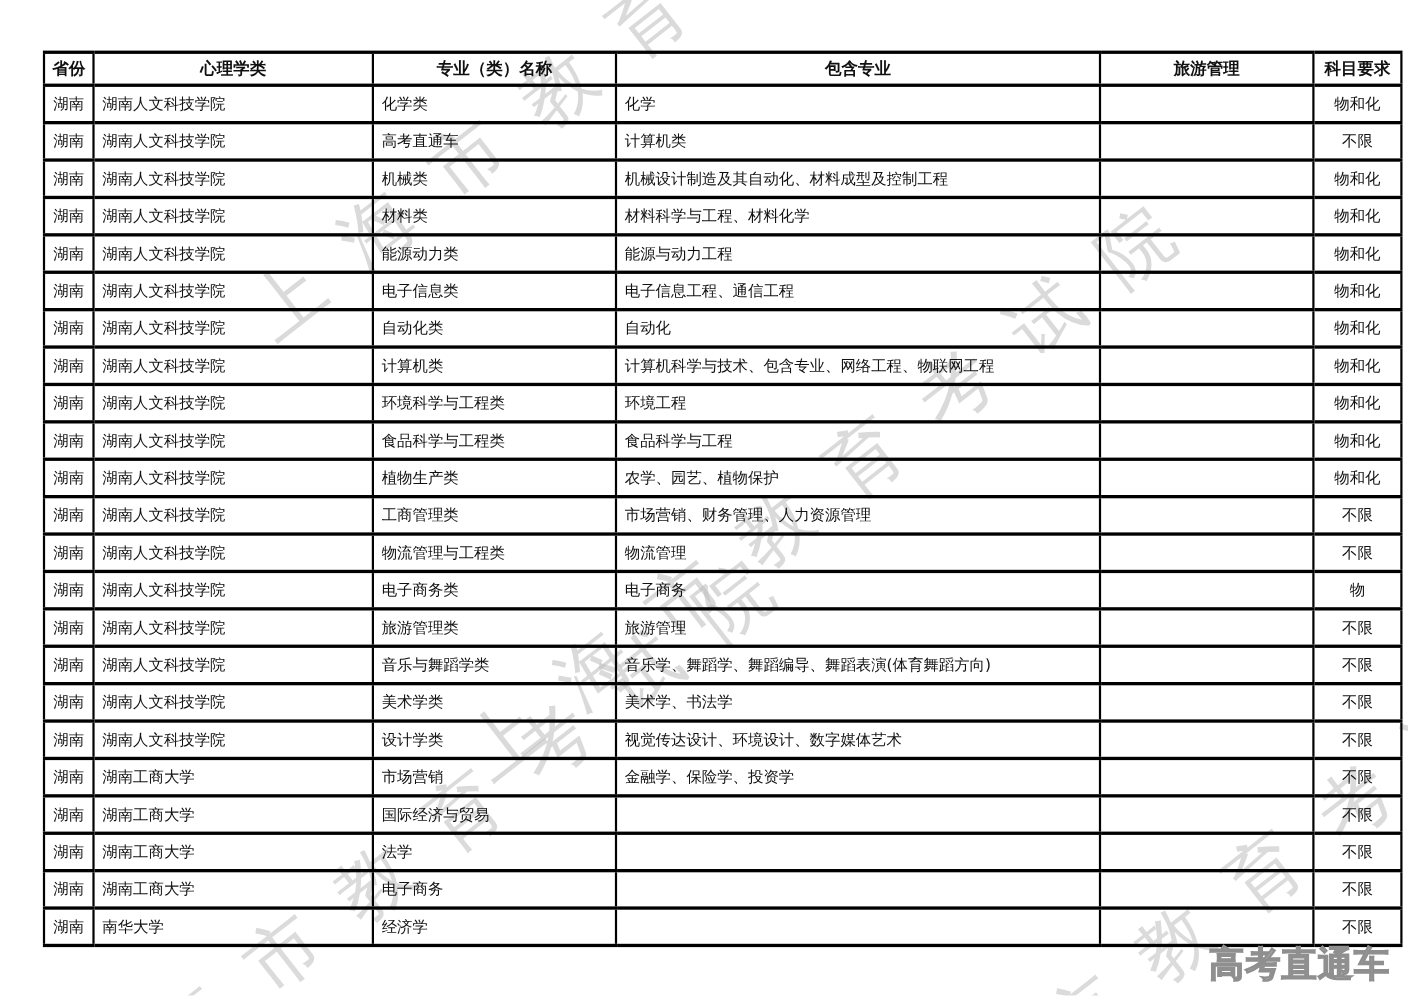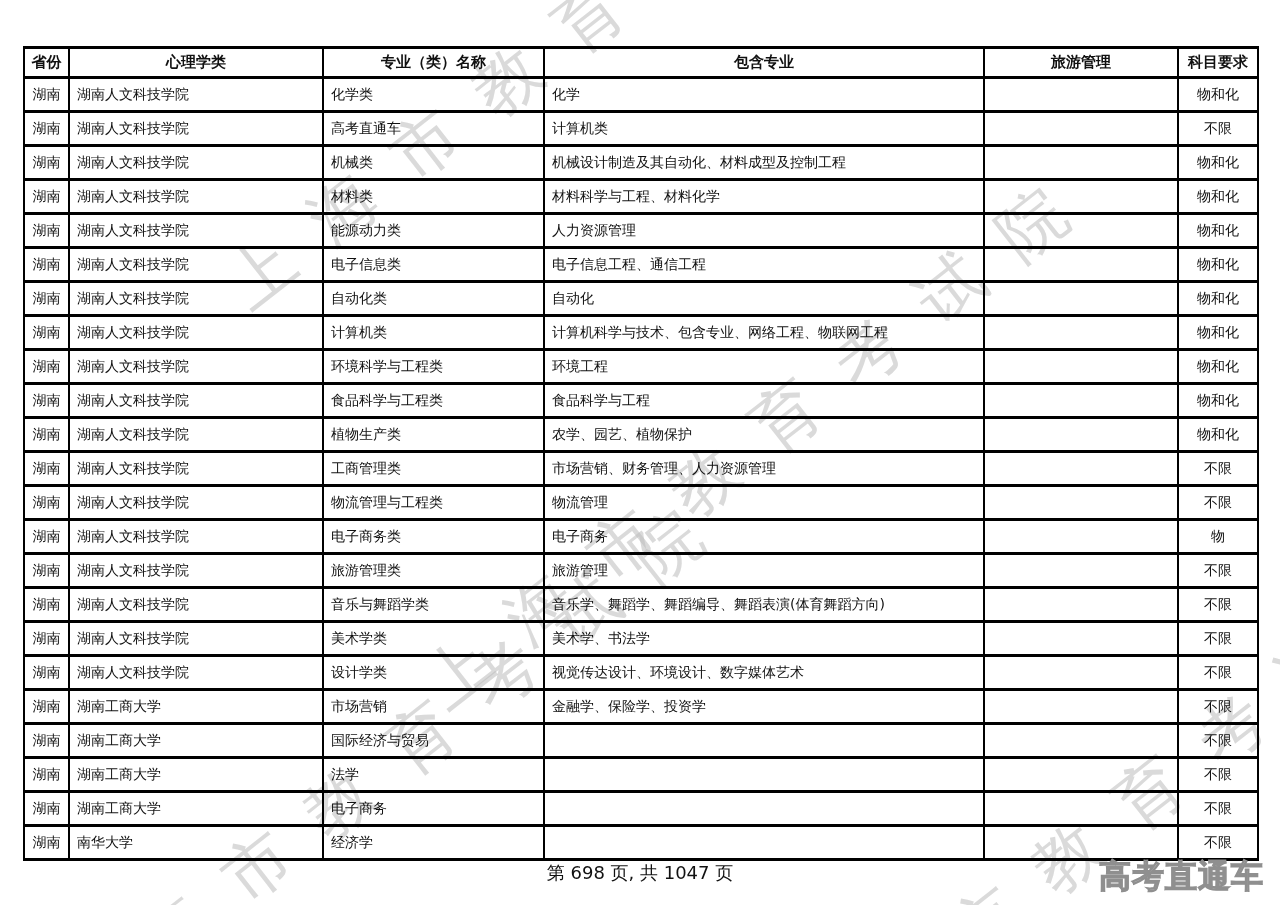--- a/index.html
+++ b/index.html
@@ -17,21 +17,21 @@
     font-size:66px;letter-spacing:38px;color:#bdbdbd;opacity:.55;
     transform:rotate(-38deg);transform-origin:0 0;
   }
   .wm1{left:208px;top:258px;}
   .wm2{left:405px;top:658px;}
   .wm3{left:40px;top:980px;}
   .wm4{left:768px;top:1035px;}
 
   
   table.admissions{
-    position:absolute;left:23px;top:46px;z-index:1;
+    position:absolute;left:39px;top:46px;z-index:1;
     width:1234px;border-collapse:collapse;table-layout:fixed;
     background:transparent;
   }
   .admissions th,.admissions td{
     border:2px solid #000;border-top-width:3px;border-bottom-width:3px;
     overflow:hidden;white-space:nowrap;background:transparent;
   }
   .admissions th{
     height:27px;font-size:15px;font-weight:bold;text-align:center;padding:0 2px;
   }
@@ -114,21 +114,21 @@
           <td>湖南人文科技学院</td>
           <td>材料类</td>
           <td>材料科学与工程、材料化学</td>
           <td></td>
           <td>物和化</td>
         </tr>
         <tr>
           <td>湖南</td>
           <td>湖南人文科技学院</td>
           <td>能源动力类</td>
-          <td>人力资源管理</td>
+          <td>能源与动力工程</td>
           <td></td>
           <td>物和化</td>
         </tr>
         <tr>
           <td>湖南</td>
           <td>湖南人文科技学院</td>
           <td>电子信息类</td>
           <td>电子信息工程、通信工程</td>
           <td></td>
           <td>物和化</td>
@@ -265,16 +265,15 @@
           <td>湖南</td>
           <td>南华大学</td>
           <td>经济学</td>
           <td></td>
           <td></td>
           <td>不限</td>
         </tr>
       </tbody>
   </table>
 
-  <div class="page-info">第 698 页, 共 1047 页</div>
   <div class="brand">高考直通车</div>
 
 </div>
 
 </body></html>

